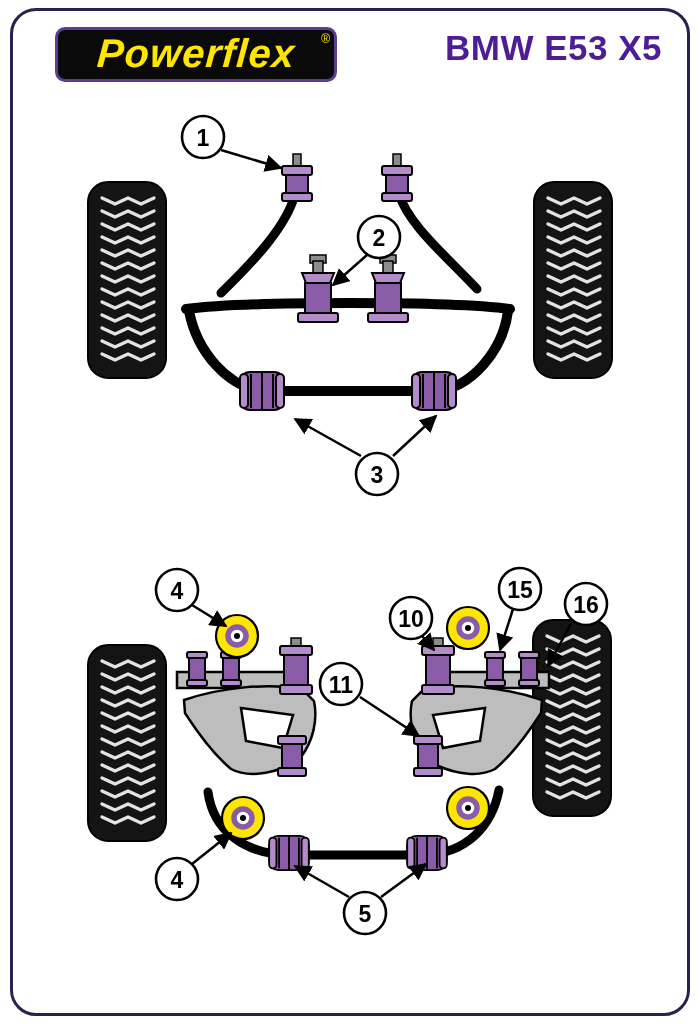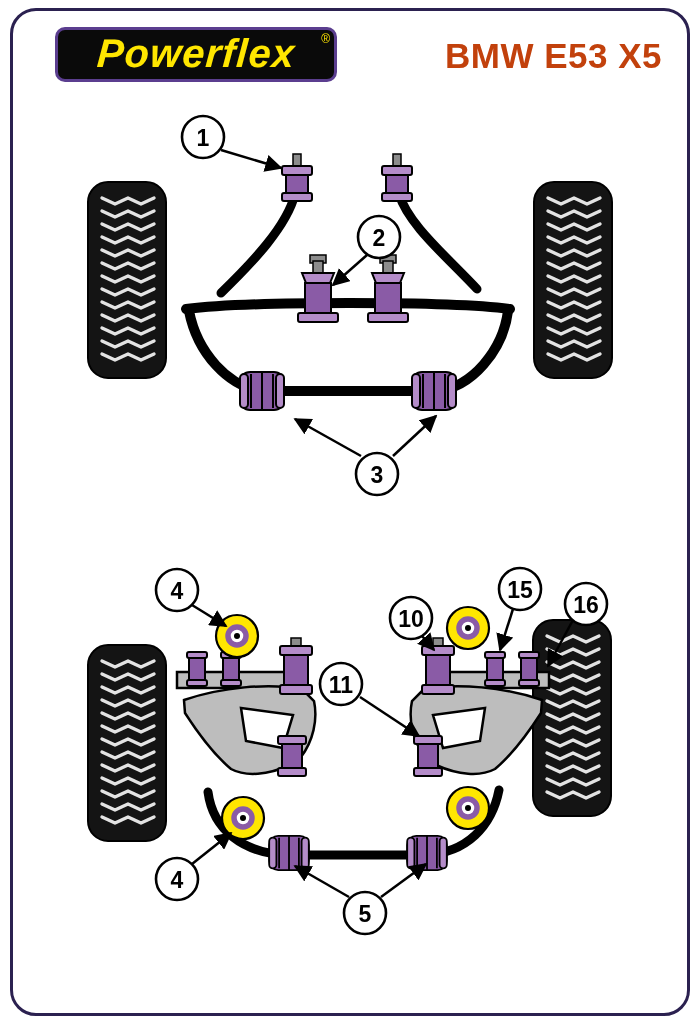--- a/index.html
+++ b/index.html
@@ -20,21 +20,21 @@
   .logo-text {
     color:var(--yellow, #ffe600); font-weight:bold; font-style:italic;
     font-size:40px; letter-spacing:1px; transform:skewX(-4deg);
     line-height:1; padding-bottom:4px;
   }
   .reg-mark {
     position:absolute; top:2px; right:4px; color:var(--yellow, #ffe600);
     font-size:12px; font-style:normal;
   }
   .title {
-    position:absolute; top:36px; right:38px; color:#c2410c;
+    position:absolute; top:28px; right:38px; color:#4c1d95;
     font-size:35px; font-weight:bold; letter-spacing:0.5px;text-align:center;
   }
   svg.diagram { position:absolute; left:0; top:0; }
 
   .bushP  { fill:var(--purple, #8a5ba6); stroke:#000; stroke-width:2; }
   .bushPL { fill:var(--purple-light, #b48cc9); stroke:#000; stroke-width:2; }
   .gray-arm { fill:var(--arm-gray, #bdbdbd); stroke:#000; stroke-width:2.5; }
   .yellowB { fill:var(--yellow, #ffe600); stroke:#000; stroke-width:2.2; }
   .purple-ring { fill:#fff; stroke:var(--purple, #8a5ba6); stroke-width:5.5; }
   .bar { stroke:#000; stroke-width:10; fill:none; stroke-linecap:round; }

